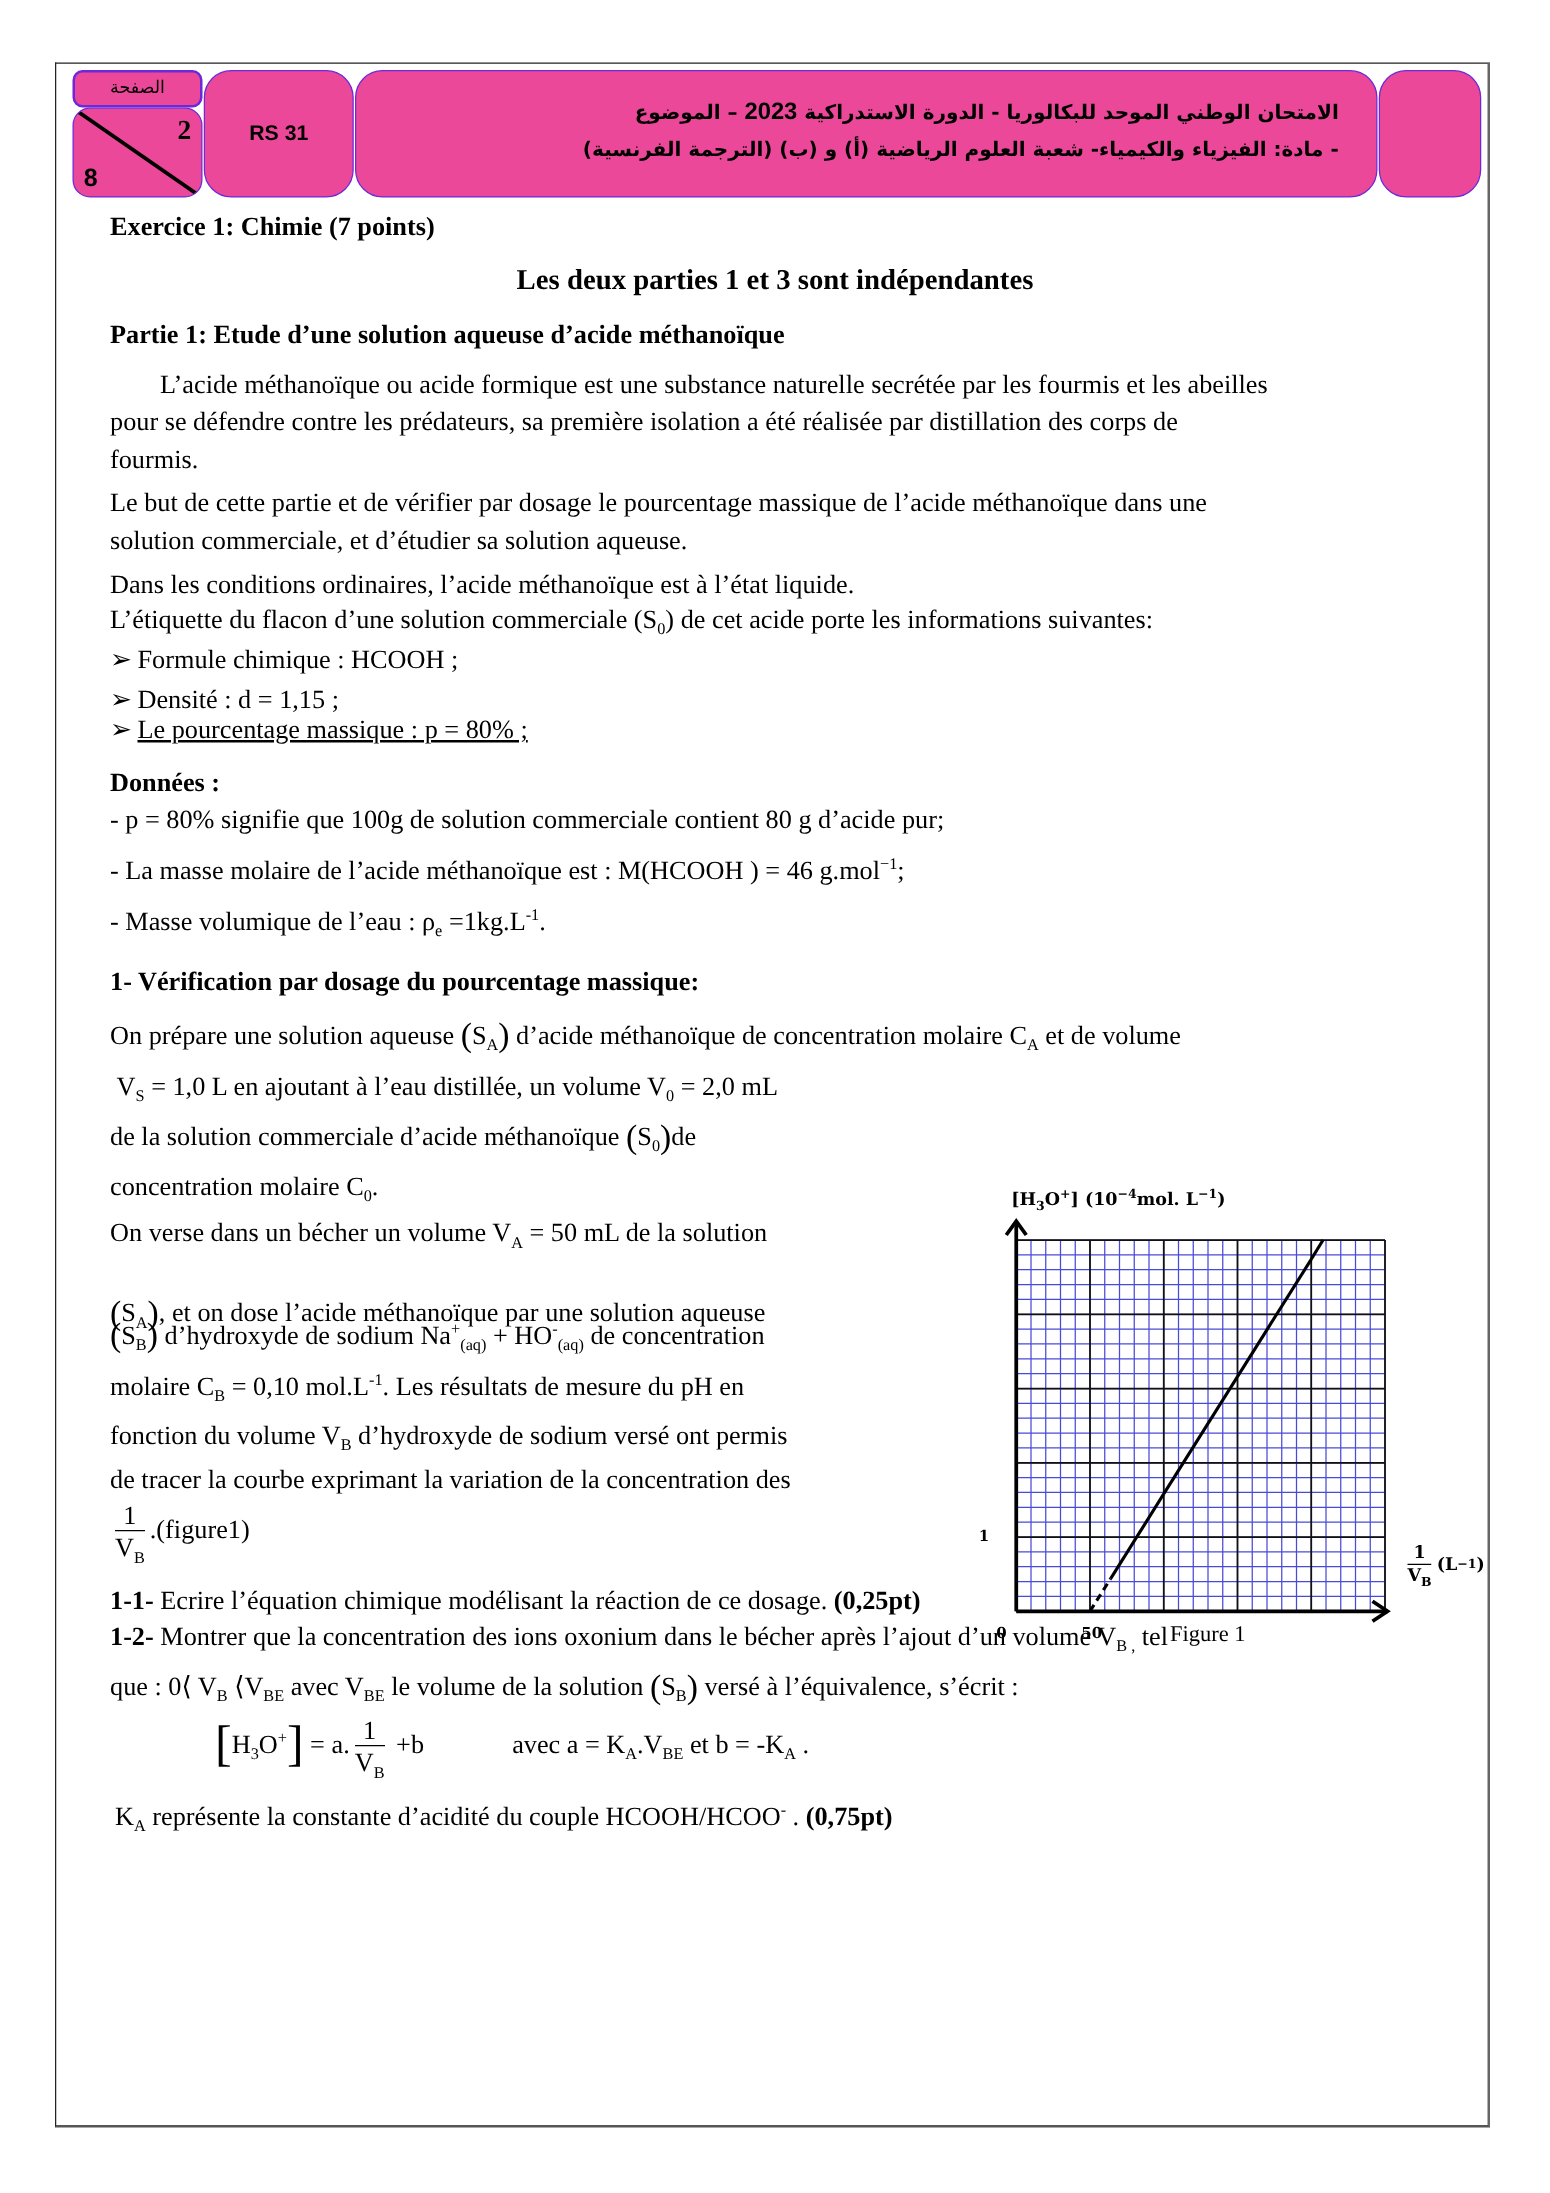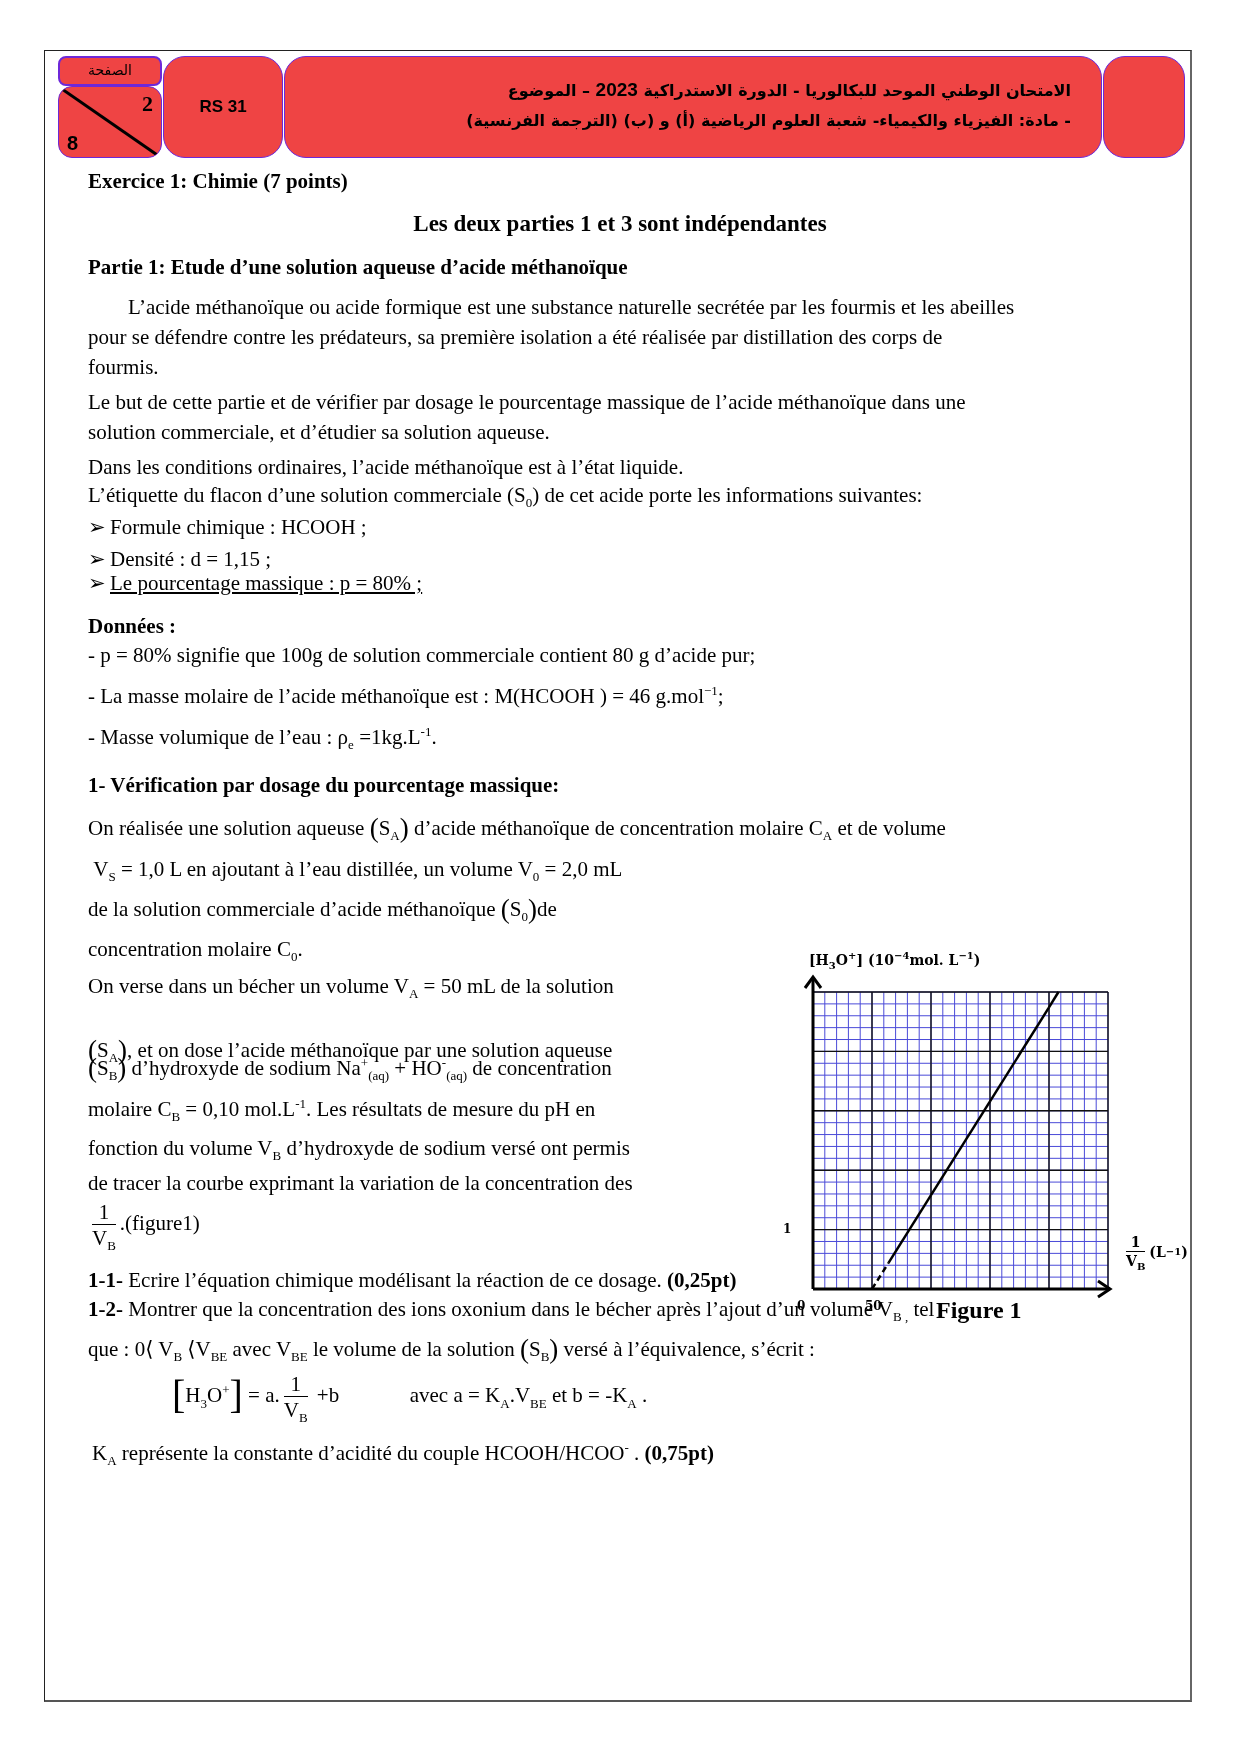--- a/index.html
+++ b/index.html
@@ -2,21 +2,21 @@
 <html><head>
 <meta charset="utf-8">
 <style>
   html, body { margin: 0; padding: 0; background: #ffffff; }
   body { width: 1240px; height: 1754px; position: relative; overflow: hidden;
          font-family: "Liberation Serif", serif; color: #000; }
   .page-border { position: absolute; left: 44px; top: 50px; width: 1148px; height: 1652px;
                  border: 1px solid #222; border-right: 2px solid #666; border-bottom: 2px solid #555; box-sizing: border-box; }
 
   
-  .hbox { position: absolute; border: 1px solid #6d28d9; border-radius: 22px; box-sizing: border-box; background: #ef4444; }
+  .hbox { position: absolute; border: 1px solid #6d28d9; border-radius: 22px; box-sizing: border-box; background: #ec4899; }
   .page-label-box { left: 58px; top: 56px; width: 104px; height: 30px; border-radius: 8px; border-width: 2.5px;
                     font-family: "DejaVu Sans", sans-serif; font-size: 14px; text-align: center; line-height: 24px; }
   .page-num-box { left: 58px; top: 86px; width: 104px; height: 72px; border-radius: 14px; overflow: hidden; }
   .page-num-box svg { position: absolute; left: 0; top: 0; }
   .page-cur { position: absolute; right: 8px; top: 4px; font-family: "Liberation Serif", serif; font-weight: bold; font-size: 22px; }
   .page-total { position: absolute; left: 8px; bottom: 2px; font-family: "Liberation Sans", sans-serif; font-weight: bold; font-size: 20px; }
   .code-box { left: 163px; top: 56px; width: 120px; height: 102px; display: flex; align-items: center; justify-content: center;
               font-family: "Liberation Sans", sans-serif; font-weight: bold; font-size: 17px; }
   .title-box { left: 284px; top: 56px; width: 818px; height: 102px; direction: rtl; text-align: right;
                padding: 18px 30px 0 0; font-family: "DejaVu Sans", sans-serif; font-weight: bold; font-size: 16px; line-height: 30px; }
@@ -34,21 +34,21 @@
   .frac .num { display: block; border-bottom: 1px solid #000; padding: 0 3px; line-height: 24px; }
   .frac .den { display: block; line-height: 26px; text-align: right; }
   .bracket { font-size: 40px; font-weight: 100; vertical-align: -6px; }
 
   
   .chart { position: absolute; left: 770px; top: 955px; width: 420px; height: 360px; }
   .chart-ylabel { position: absolute; left: 30px; top: 0px; font-family: "DejaVu Serif", serif; font-weight: bold; font-size: 14px; white-space: nowrap; }
   .chart-xlabel { position: absolute; left: 338px; top: 272px; font-family: "DejaVu Serif", serif; font-weight: bold; font-size: 14px; white-space: nowrap; display: flex; align-items: center; }
   .chart-xlabel .frac .num, .chart-xlabel .frac .den { line-height: 18px; }
   .tick { position: absolute; font-family: "DejaVu Serif", serif; font-weight: bold; font-size: 12px; }
-  .fig-caption { position: absolute; left: 158px; top: 300px; font-family: "Liberation Serif", serif; font-weight: bold; font-size: 24px; white-space: nowrap; }
+  .fig-caption { position: absolute; left: 158px; top: 300px; font-family: "Liberation Serif", serif; font-weight: normal; font-size: 18px; white-space: nowrap; }
 </style>
 </head>
 <body>
 
 <div class="page-border"></div>
 
 <div class="hbox page-label-box">الصفحة</div>
 <div class="hbox page-num-box">
   <svg width="104" height="72">
       <line x1="0" y1="0" x2="104" y2="72" stroke="#000" stroke-width="3"></line>
@@ -79,21 +79,21 @@
 <div class="txt" style="top:546px;"><span class="arrow-bullet">➢</span><span>Densité :  d = 1,15 ;</span></div>
 <div class="txt" style="top:570px;text-decoration:underline;"><span class="arrow-bullet">➢</span><span>Le pourcentage massique :  p = 80% ;</span></div>
 
 <div class="txt b" style="top:613px;">Données :</div>
 <div class="txt" style="top:642px;">- p = 80%  signifie que 100g de solution commerciale contient 80 g d’acide pur;</div>
 <div class="txt" style="top:683px;"><span>- La masse molaire de l’acide méthanoïque est :  M(HCOOH ) = 46 g.mol</span><sup>−1</sup><span>;</span></div>
 <div class="txt" style="top:724px;"><span>- Masse volumique de l’eau : ρ</span><sub>e</sub><span> =1kg.L</span><sup>-1</sup><span>.</span></div>
 
 <div class="txt b" style="top:772px;">1- Vérification par dosage du pourcentage massique:</div>
 
-<div class="txt" style="top:815px;"><span>On réalisée une solution aqueuse </span><span class="paren">(</span>S<sub>A</sub><span class="paren">)</span><span> d’acide méthanoïque de concentration molaire  C</span><sub>A</sub><span> et de volume</span></div>
+<div class="txt" style="top:815px;"><span>On prépare une solution aqueuse </span><span class="paren">(</span>S<sub>A</sub><span class="paren">)</span><span> d’acide méthanoïque de concentration molaire  C</span><sub>A</sub><span> et de volume</span></div>
 <div class="txt" style="top:856px;">&nbsp;V<sub>S</sub><span> = 1,0 L  en ajoutant à l’eau distillée, un volume  V</span><sub>0</sub><span> = 2,0 mL</span></div>
 <div class="txt" style="top:896px;"><span>de la solution commerciale d’acide méthanoïque </span><span class="paren">(</span>S<sub>0</sub><span class="paren">)</span><span>de</span></div>
 <div class="txt" style="top:936px;"><span>concentration molaire  C</span><sub>0</sub>.</div>
 <div class="txt" style="top:973px;"><span>On verse dans un bécher un volume  V</span><sub>A</sub><span> = 50 mL  de la solution</span></div>
 <div class="txt" style="top:1013px;margin-top:24px;"><span class="paren">(</span>S<sub>A</sub><span class="paren">)</span><span>, et on dose l’acide méthanoïque par une solution aqueuse</span></div>
 <div class="txt" style="top:1055px;"><span class="paren">(</span>S<sub>B</sub><span class="paren">)</span><span> d’hydroxyde de sodium  Na</span><sup>+</sup><sub>(aq)</sub><span> + HO</span><sup>-</sup><sub>(aq)</sub><span>  de concentration</span></div>
 <div class="txt" style="top:1096px;"><span>molaire  C</span><sub>B</sub><span> = 0,10 mol.L</span><sup>-1</sup><span>. Les résultats de mesure du  pH  en</span></div>
 <div class="txt" style="top:1135px;"><span>fonction du volume  V</span><sub>B</sub><span>  d’hydroxyde de sodium versé ont permis</span></div>
 <div class="txt" style="top:1170px;">de tracer la courbe exprimant la variation de la concentration des</div>
 <div class="txt" style="top:1200px;"><span class="frac"><span class="num">1</span><span class="den">V<sub>B</sub></span></span><span>.(figure1)</span></div>

